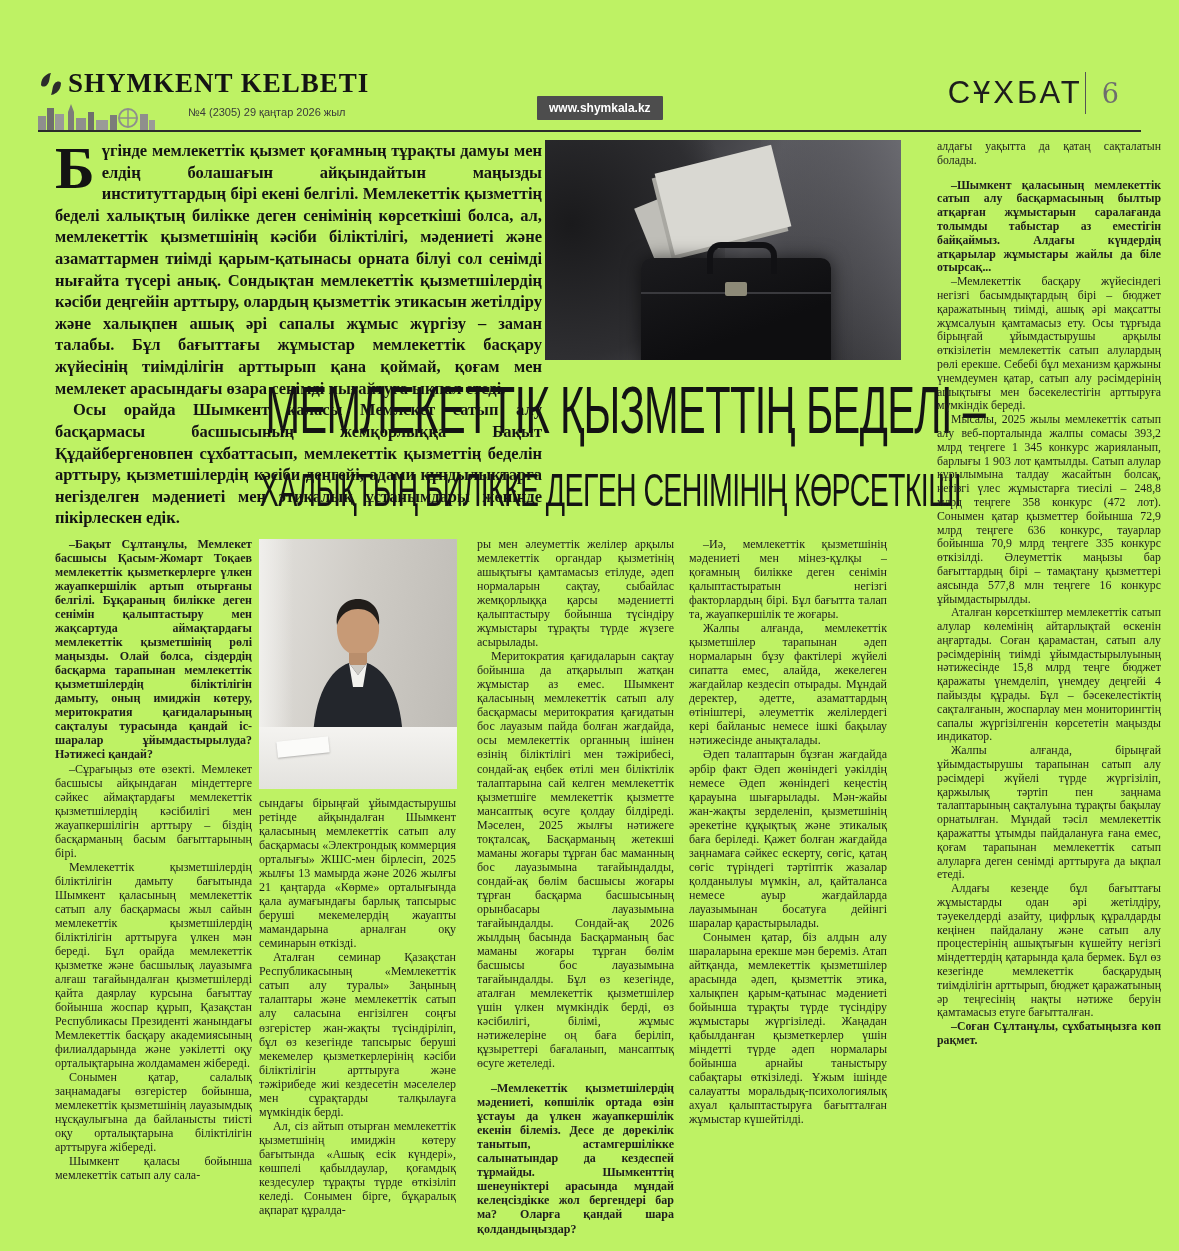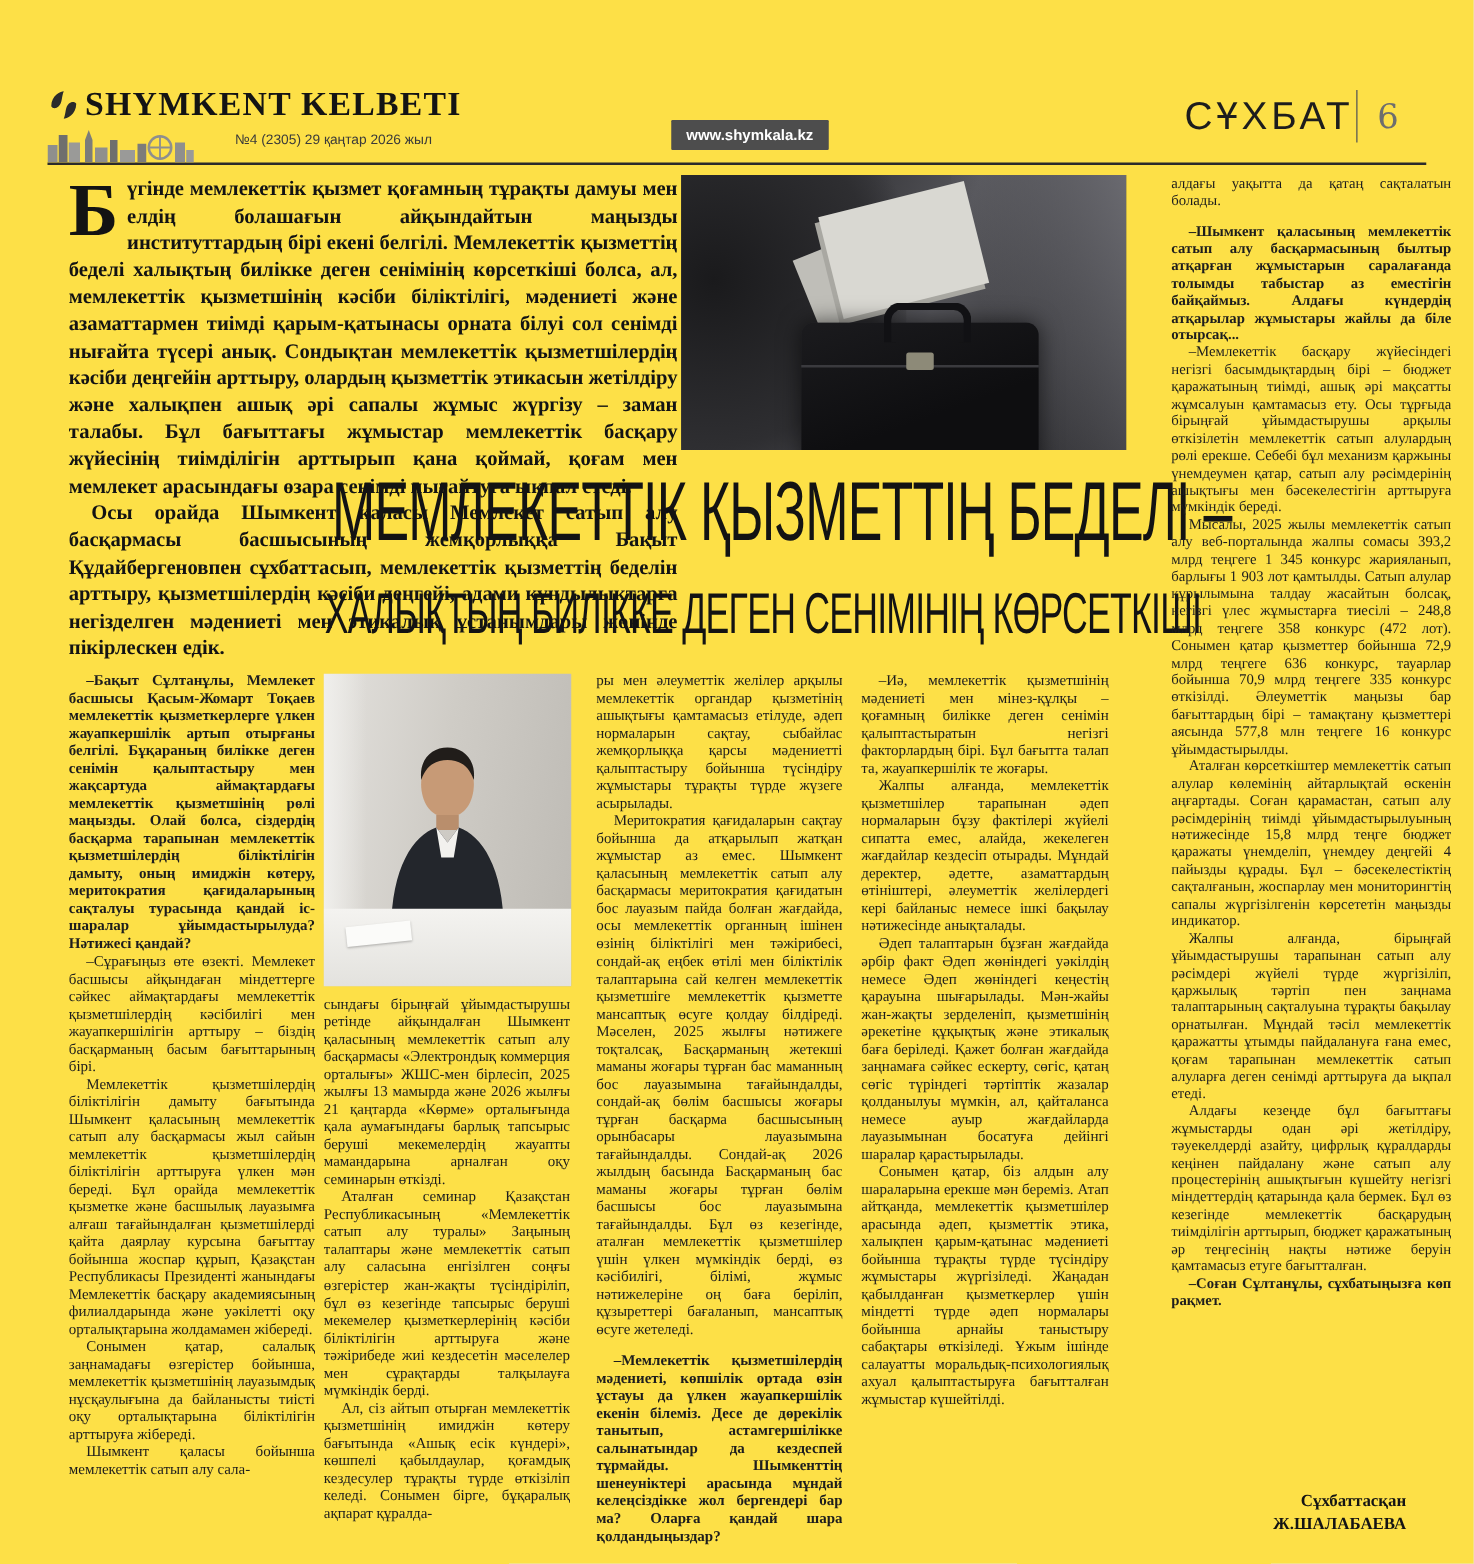--- a/index.html
+++ b/index.html
@@ -1,16 +1,16 @@
 <!DOCTYPE html>
 <html><head>
 <meta charset="utf-8">
 <style>
   html,body{margin:0;padding:0;background:#e9e9e7;}
-  .page{position:relative;width:1179px;height:1251px;background:#fde047;margin:0 auto;overflow:hidden;
+  .page{position:relative;width:1179px;height:1251px;background:#bef264;margin:0 auto;overflow:hidden;
         font-family:"Liberation Serif",serif;color:#1c1c1c;}
   
   .masthead{position:absolute;left:38px;top:66px;right:38px;height:64px;border-bottom:2px solid #2b2b2b;}
   .logo{position:absolute;left:0;top:2px;font-family:"Liberation Serif",serif;font-weight:bold;
         font-size:27px;letter-spacing:1px;color:#141414;display:flex;align-items:center;gap:4px;}
   .logo svg{display:block;}
   .skyline{position:absolute;left:0;top:36px;}
   .issue{position:absolute;left:150px;top:40px;font-family:"Liberation Sans",sans-serif;font-size:11px;color:#3a3a3a;}
   .site-badge{position:absolute;left:499px;top:30px;background:#4d4d4d;color:#fff;
         font-family:"Liberation Sans",sans-serif;font-weight:bold;font-size:12px;padding:5px 12px;border-radius:1px;}
@@ -172,18 +172,14 @@
     <p class="cont">алдағы уақытта да қатаң сақталатын болады.</p>
     <p class="q mt">–Шымкент қаласының мемлекеттік сатып алу басқармасының былтыр атқарған жұмыстарын саралағанда толымды табыстар аз еместігін байқаймыз. Алдағы күндердің атқарылар жұмыстары жайлы да біле отырсақ...</p>
     <p>–Мемлекеттік басқару жүйесіндегі негізгі басымдықтардың бірі – бюджет қаражатының тиімді, ашық әрі мақсатты жұмсалуын қамтамасыз ету. Осы тұрғыда бірыңғай ұйымдастырушы арқылы өткізілетін мемлекеттік сатып алулардың рөлі ерекше. Себебі бұл механизм қаржыны үнемдеумен қатар, сатып алу рәсімдерінің ашықтығы мен бәсекелестігін арттыруға мүмкіндік береді.</p>
     <p>Мысалы, 2025 жылы мемлекеттік сатып алу веб-порталында жалпы сомасы 393,2 млрд теңгеге 1 345 конкурс жарияланып, барлығы 1 903 лот қамтылды. Сатып алулар құрылымына талдау жасайтын болсақ, негізгі үлес жұмыстарға тиесілі – 248,8 млрд теңгеге 358 конкурс (472 лот). Сонымен қатар қызметтер бойынша 72,9 млрд теңгеге 636 конкурс, тауарлар бойынша 70,9 млрд теңгеге 335 конкурс өткізілді. Әлеуметтік маңызы бар бағыттардың бірі – тамақтану қызметтері аясында 577,8 млн теңгеге 16 конкурс ұйымдастырылды.</p>
     <p>Аталған көрсеткіштер мемлекеттік сатып алулар көлемінің айтарлықтай өскенін аңғартады. Соған қарамастан, сатып алу рәсімдерінің тиімді ұйымдастырылуының нәтижесінде 15,8 млрд теңге бюджет қаражаты үнемделіп, үнемдеу деңгейі 4 пайызды құрады. Бұл – бәсекелестіктің сақталғанын, жоспарлау мен мониторингтің сапалы жүргізілгенін көрсететін маңызды индикатор.</p>
     <p>Жалпы алғанда, бірыңғай ұйымдастырушы тарапынан сатып алу рәсімдері жүйелі түрде жүргізіліп, қаржылық тәртіп пен заңнама талаптарының сақталуына тұрақты бақылау орнатылған. Мұндай тәсіл мемлекеттік қаражатты ұтымды пайдалануға ғана емес, қоғам тарапынан мемлекеттік сатып алуларға деген сенімді арттыруға да ықпал етеді.</p>
     <p>Алдағы кезеңде бұл бағыттағы жұмыстарды одан әрі жетілдіру, тәуекелдерді азайту, цифрлық құралдарды кеңінен пайдалану және сатып алу процестерінің ашықтығын күшейту негізгі міндеттердің қатарында қала бермек. Бұл өз кезегінде мемлекеттік басқарудың тиімділігін арттырып, бюджет қаражатының әр теңгесінің нақты нәтиже беруін қамтамасыз етуге бағытталған.</p>
     <p class="q">–Соған Сұлтанұлы, сұхбатыңызға көп рақмет.</p>
   </div>
 
-  <div class="byline">
-    <div>Сұхбаттасқан</div>
-    <div>Ж.ШАЛАБАЕВА</div>
-  </div>
 
 </div>
 
 </body></html>

